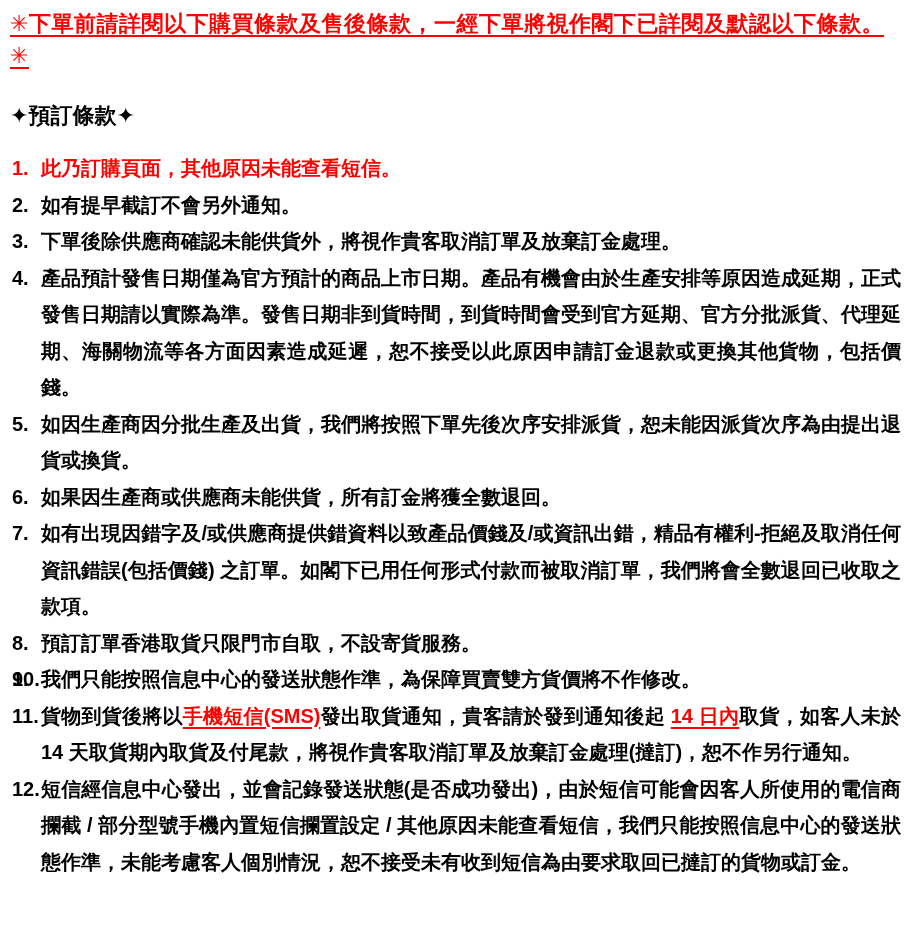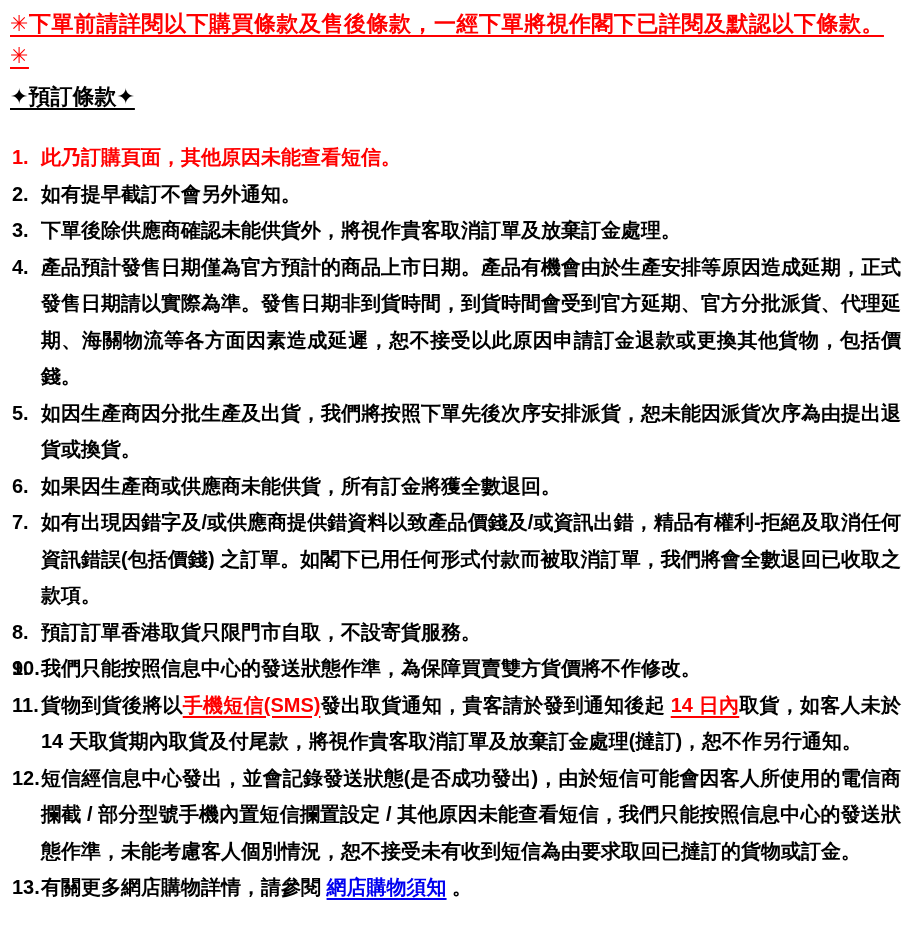--- a/index.html
+++ b/index.html
@@ -15,30 +15,29 @@
     font-family: "Liberation Sans", "DejaVu Sans", sans-serif;
     font-weight: 700;
     color: var(--text-black, #000000);
   }
   .notice {
     color: var(--accent-red, #ff0000);
     font-size: 22px;
     line-height: 32px;
     text-decoration: underline;
     text-underline-offset: 4px;
-    margin-bottom: 9px;
+    margin-bottom: 28px;
     letter-spacing: 0.5px;
   }
   .heading {
     color: var(--text-black, #000000);
     font-size: 22px;
     line-height: 32px;
-    text-decoration: underline;
     text-underline-offset: 4px;
-    margin-bottom: 20px;
+    margin-bottom: 12px;
     display: inline-block;
   }
   ol.terms {
     list-style: none;
     margin: 6px 0 0 0;
     padding: 0;
     font-size: 20px;
     line-height: 36.5px;
     text-align: justify;
   }
@@ -81,15 +80,14 @@
       <li><span class="num">3.</span><span>下單後除供應商確認未能供貨外，將視作貴客取消訂單及放棄訂金處理。</span></li>
       <li><span class="num">4.</span><span>產品預計發售日期僅為官方預計的商品上市日期。產品有機會由於生產安排等原因造成延期，正式發售日期請以實際為準。發售日期非到貨時間，到貨時間會受到官方延期、官方分批派貨、代理延期、海關物流等各方面因素造成延遲，恕不接受以此原因申請訂金退款或更換其他貨物，包括價錢。</span></li>
       <li><span class="num">5.</span><span>如因生產商因分批生產及出貨，我們將按照下單先後次序安排派貨，恕未能因派貨次序為由提出退貨或換貨。</span></li>
       <li><span class="num">6.</span><span>如果因生產商或供應商未能供貨，所有訂金將獲全數退回。</span></li>
       <li><span class="num">7.</span><span>如有出現因錯字及/或供應商提供錯資料以致產品價錢及/或資訊出錯，精品有權利-拒絕及取消任何資訊錯誤(包括價錢) 之訂單。如閣下已用任何形式付款而被取消訂單，我們將會全數退回已收取之款項。</span></li>
       <li><span class="num">8.</span><span>預訂訂單香港取貨只限門市自取，不設寄貨服務。</span></li>
       <li><span class="num">9.</span></li>
       <li><span class="num">10.</span><span>我們只能按照信息中心的發送狀態作準，為保障買賣雙方貨價將不作修改。</span></li>
       <li><span class="num">11.</span><span>貨物到貨後將以</span><span class="red-underline">手機短信(SMS)</span><span>發出取貨通知，貴客請於發到通知後起 </span><span class="red-underline">14 日內</span><span>取貨，如客人未於 14 天取貨期內取貨及付尾款，將視作貴客取消訂單及放棄訂金處理(撻訂)，恕不作另行通知。</span></li>
       <li><span class="num">12.</span><span>短信經信息中心發出，並會記錄發送狀態(是否成功發出)，由於短信可能會因客人所使用的電信商攔截 / 部分型號手機內置短信攔置設定 / 其他原因未能查看短信，我們只能按照信息中心的發送狀態作準，未能考慮客人個別情況，恕不接受未有收到短信為由要求取回已撻訂的貨物或訂金。</span></li>
-      <li><span class="num">13.</span><span>有關更多網店購物詳情，請參閱 </span><a class="link" href="#">網店購物須知</a><span> 。</span></li>
     </ol>
 </div>
 
 </body></html>

